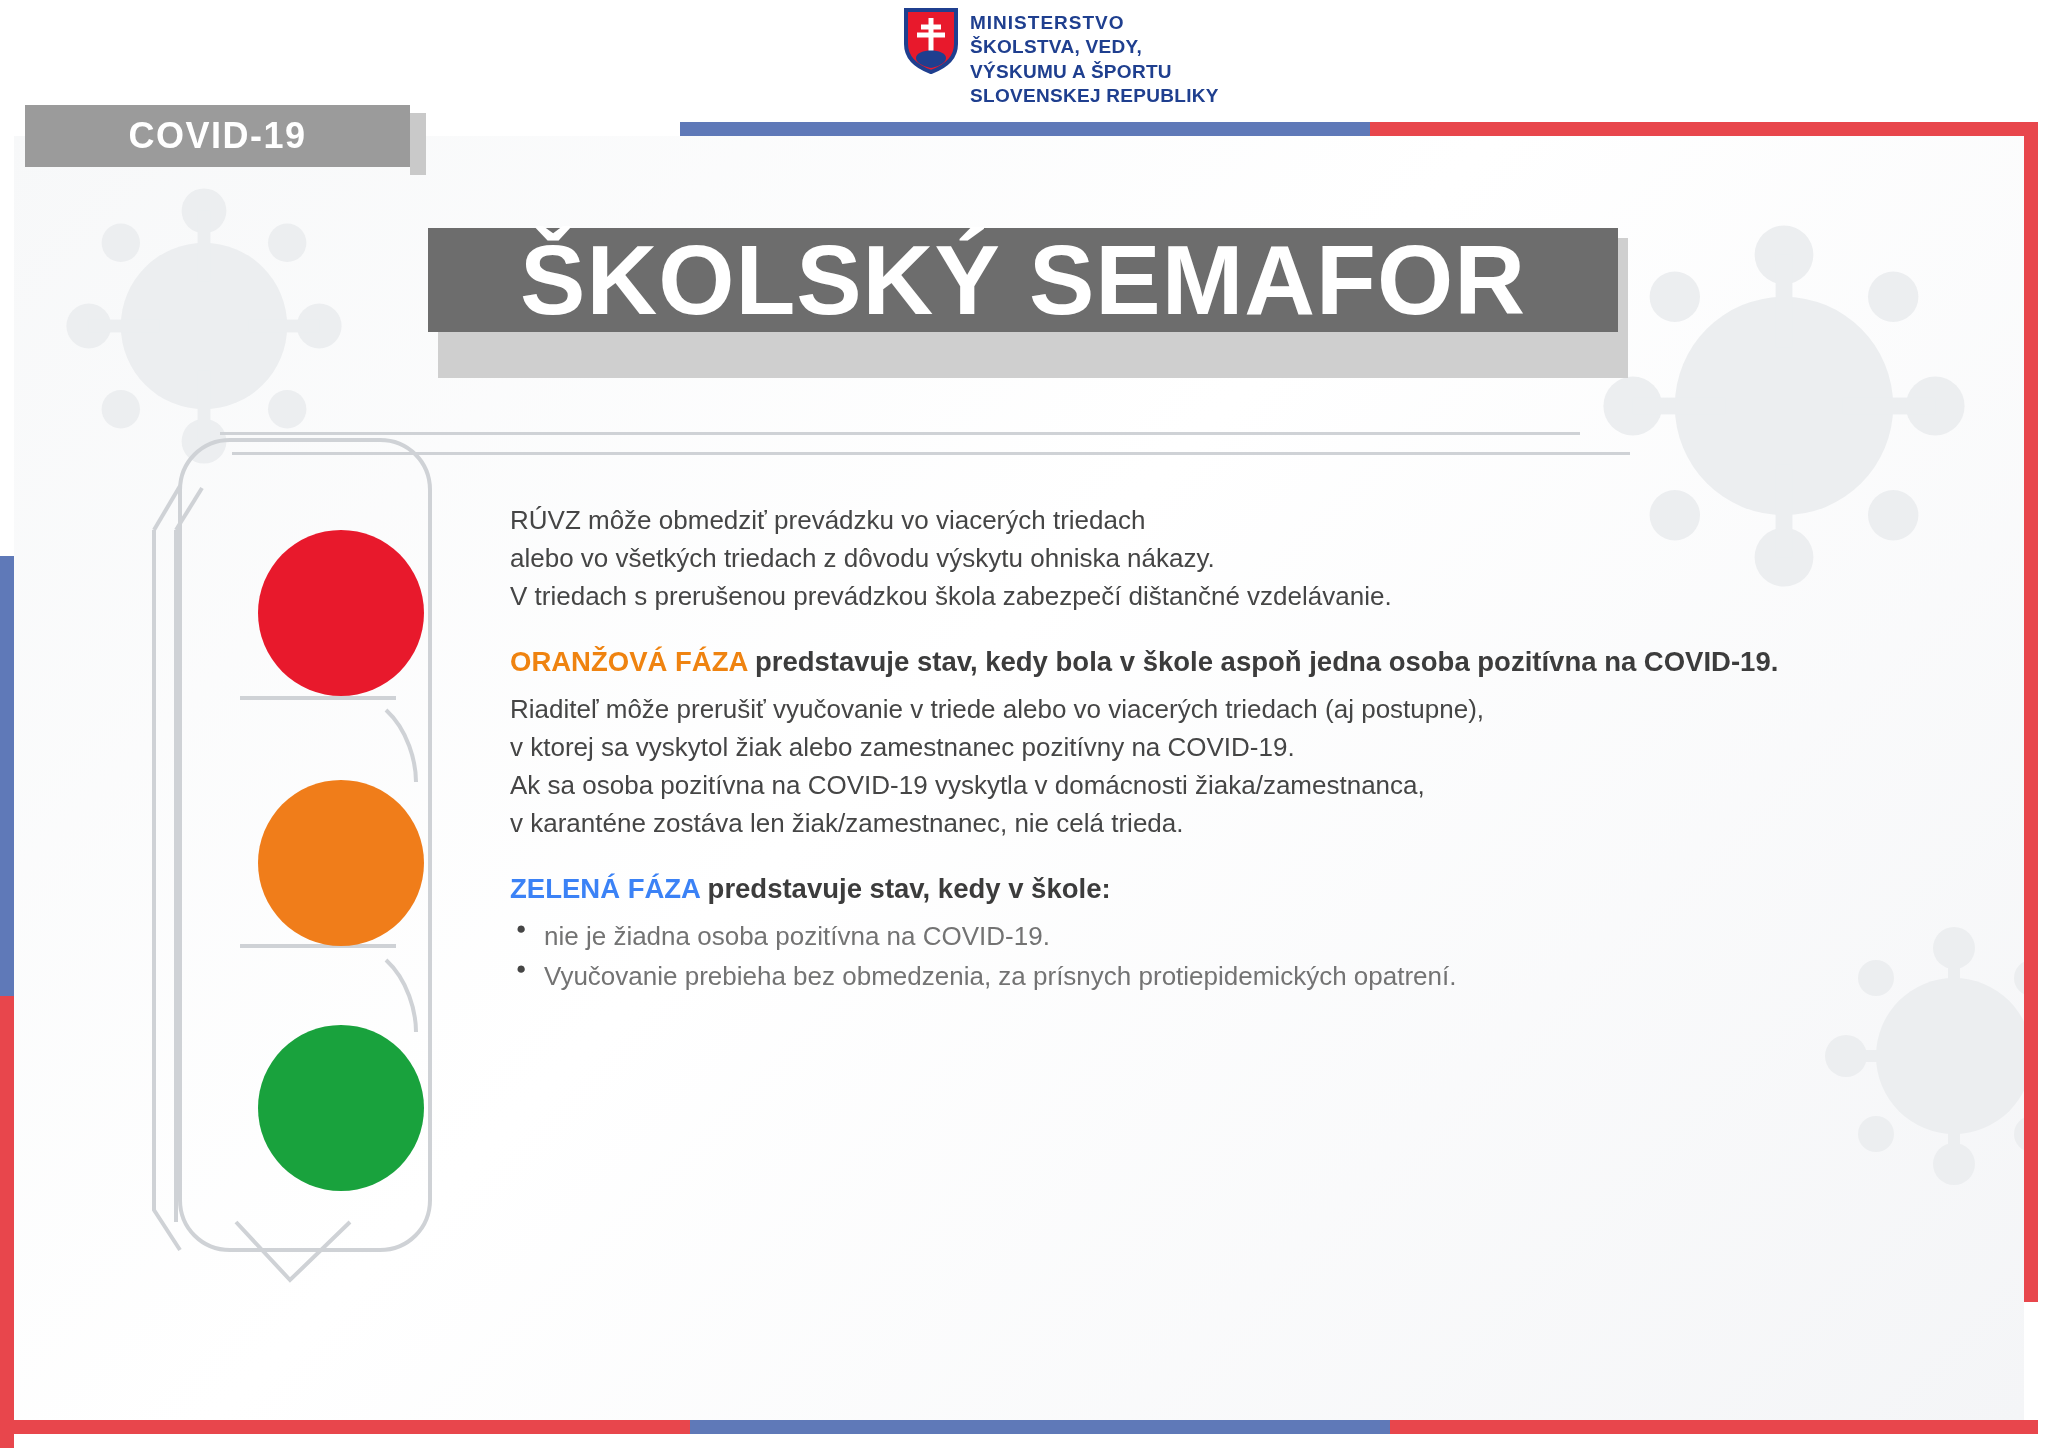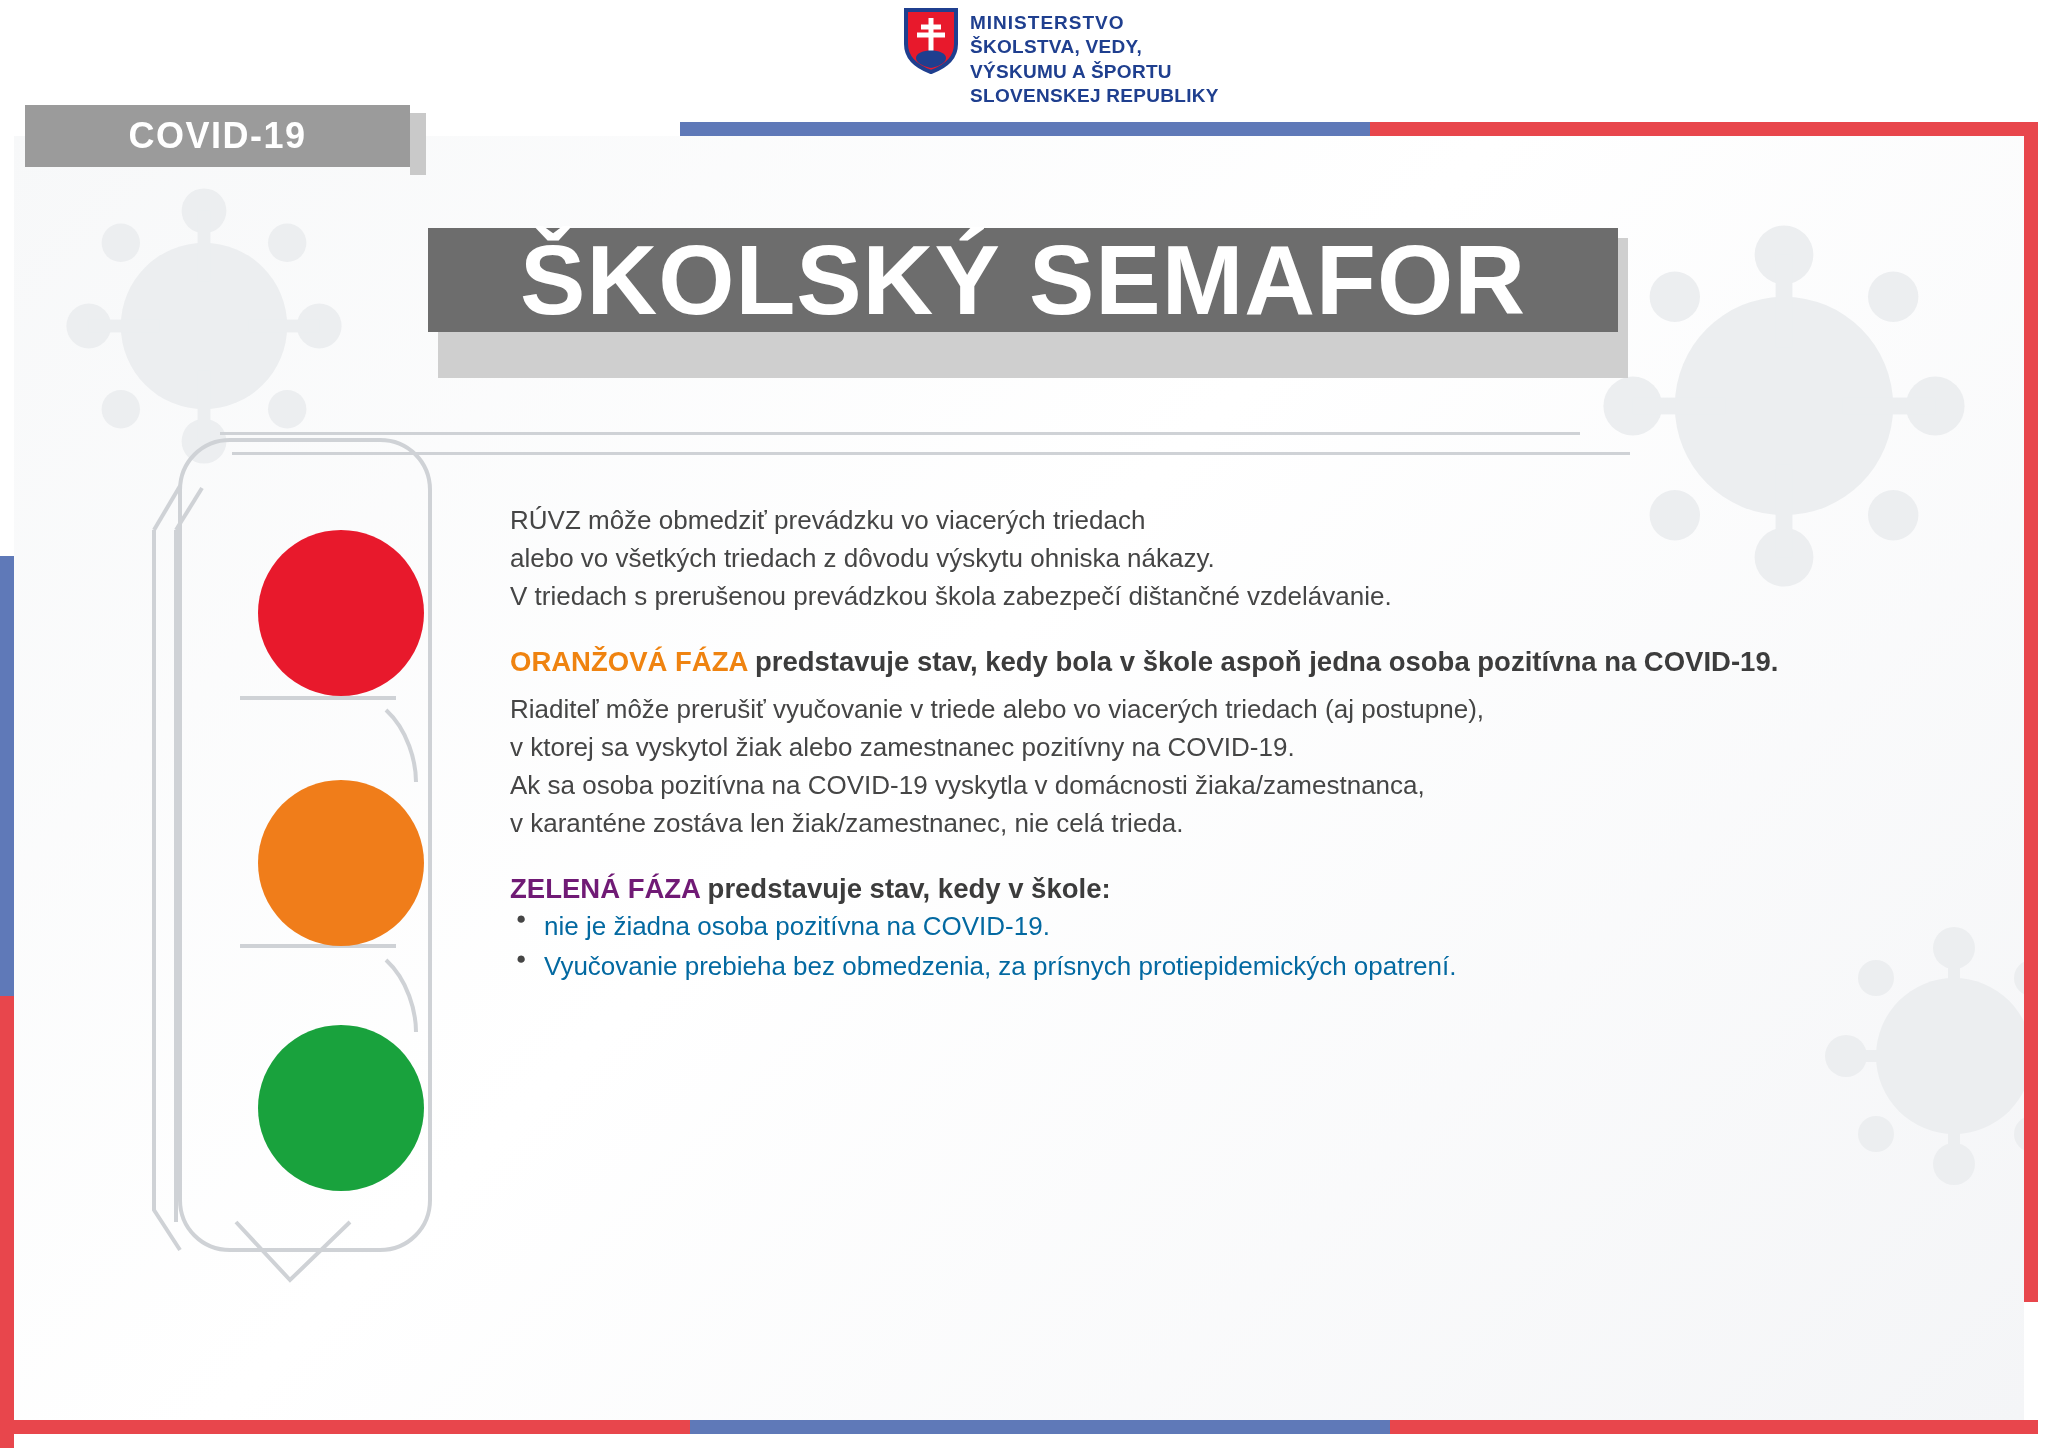--- a/index.html
+++ b/index.html
@@ -168,34 +168,34 @@
   .sec { margin-bottom: 26px; }
   .sec:last-child { margin-bottom: 0; }
   .lead {
     font-size: 27.5px;
     font-weight: bold;
     line-height: 1.42;
     color: #3c3c3c;
   }
   .lead .kw-red    { color: #e31b26; }
   .lead .kw-orange { color: #ef8310; }
-  .lead .kw-green  { color: #701a75; }
+  .lead .kw-green  { color: #3b82f6; }
   .body-lines {
     margin-top: 10px;
     font-size: 26px;
     line-height: 1.46;
     color: #454545;
   }
   .body-lines div { white-space: nowrap; }
   ul.bullets {
-    margin-top: 0;
+    margin-top: 10px;
     list-style: none;
     font-size: 26px;
     line-height: 1.46;
-    color: #0369a1;
+    color: #737373;
   }
   ul.bullets li {
     position: relative;
     padding-left: 34px;
     margin-bottom: 2px;
   }
   ul.bullets li::before {
     content: "●";
     position: absolute;
     left: 6px;

